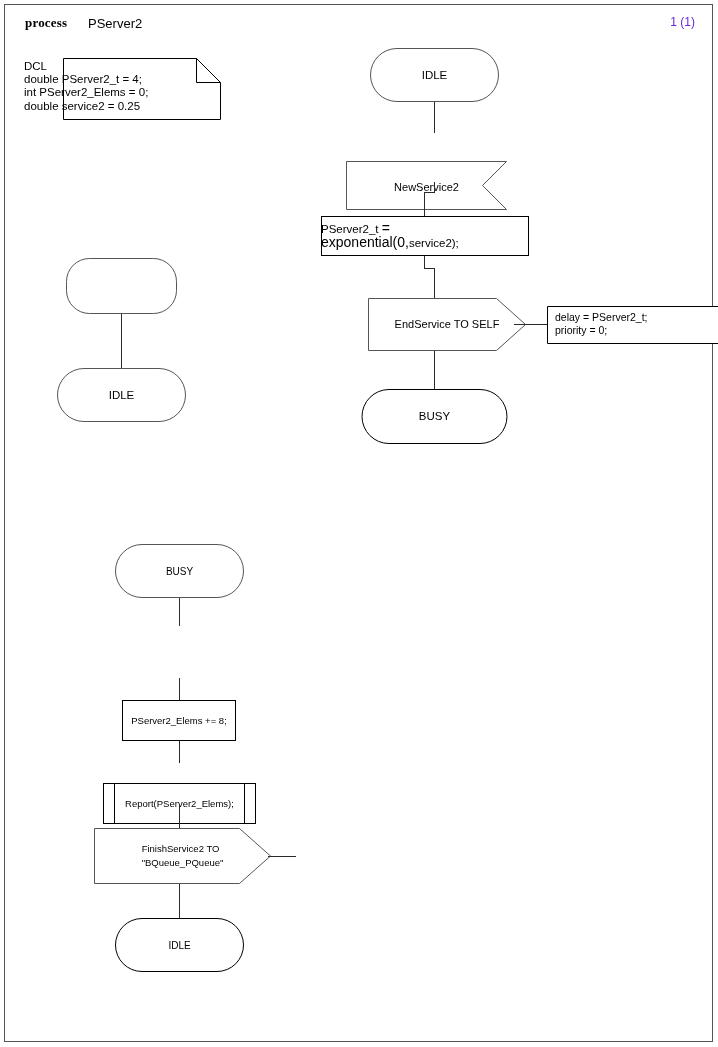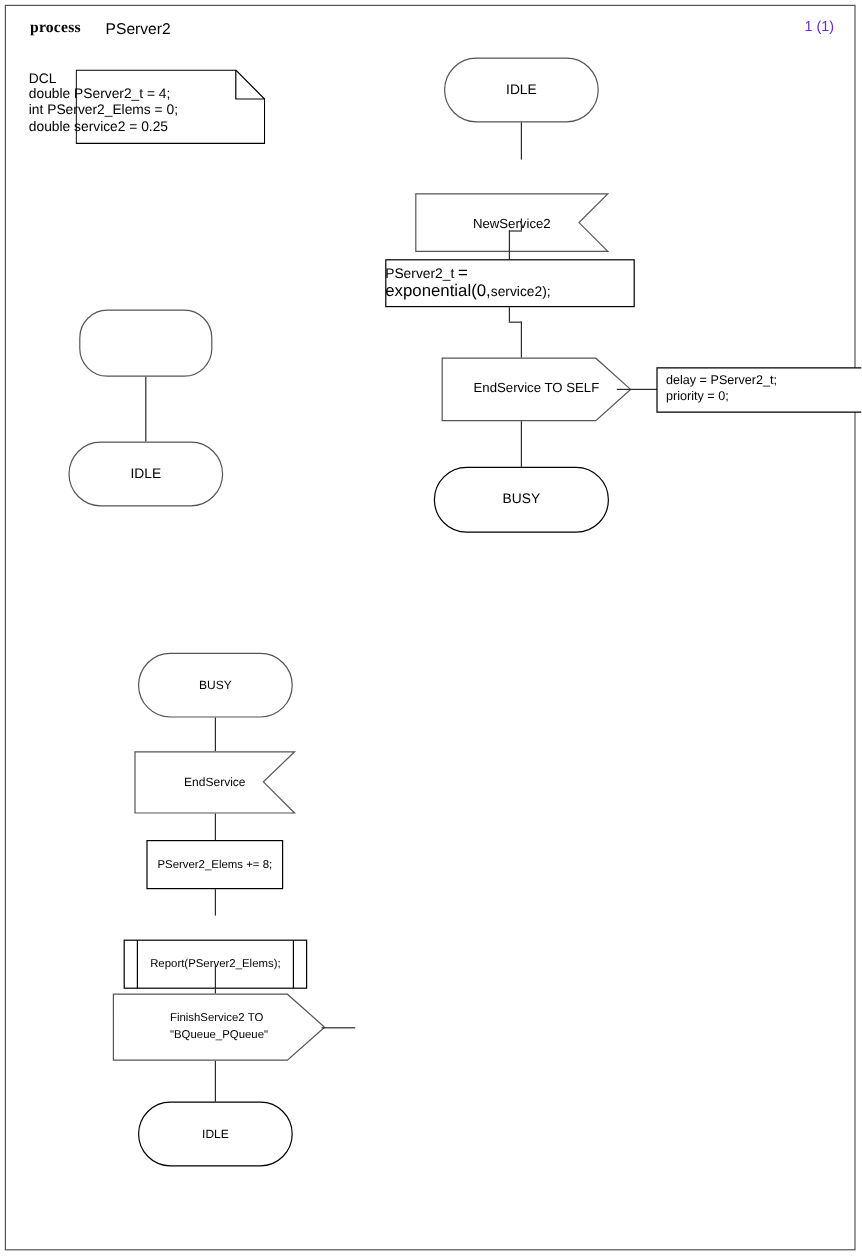--- a/index.html
+++ b/index.html
@@ -230,26 +230,20 @@
 
   <div class="shape" style="left:124px; top:544px; width:111px; height:54px;">
     <svg width="111" height="54" viewBox="0 0 111 54">
       <path d="M18,0.5 H93 A26,26 0 0 1 93,53.5 H18 A26,26 0 0 1 18,0.5 Z" fill="#ffffff" stroke="#555555" stroke-width="1"></path>
     </svg>
     <div class="shape-label lbl-sm">BUSY</div>
   </div>
 
   <div class="conn conn-v" style="left:179px; top:598px; height:28px;"></div>
 
-  <div class="shape" style="left:112px; top:626px; width:134px; height:52px;">
-    <svg width="134" height="52" viewBox="0 0 134 52">
-      <path d="M0.5,0.5 H133.5 L107.5,25.5 L133.5,51.5 H0.5 Z" fill="#ffffff" stroke="#555555" stroke-width="1"></path>
-    </svg>
-    <div class="shape-label lbl-sm" style="padding-right:24px;">EndService</div>
-  </div>
 
   <div class="conn conn-v" style="left:179px; top:678px; height:22px;"></div>
 
   <div class="shape" style="left:122px; top:700px; width:114px; height:41px;">
     <svg width="114" height="41" viewBox="0 0 114 41">
       <rect x="0.5" y="0.5" width="113" height="40" fill="#ffffff" stroke="#000000" stroke-width="1"></rect>
     </svg>
     <div class="shape-label lbl-xs">PServer2_Elems += 8;</div>
   </div>
 

